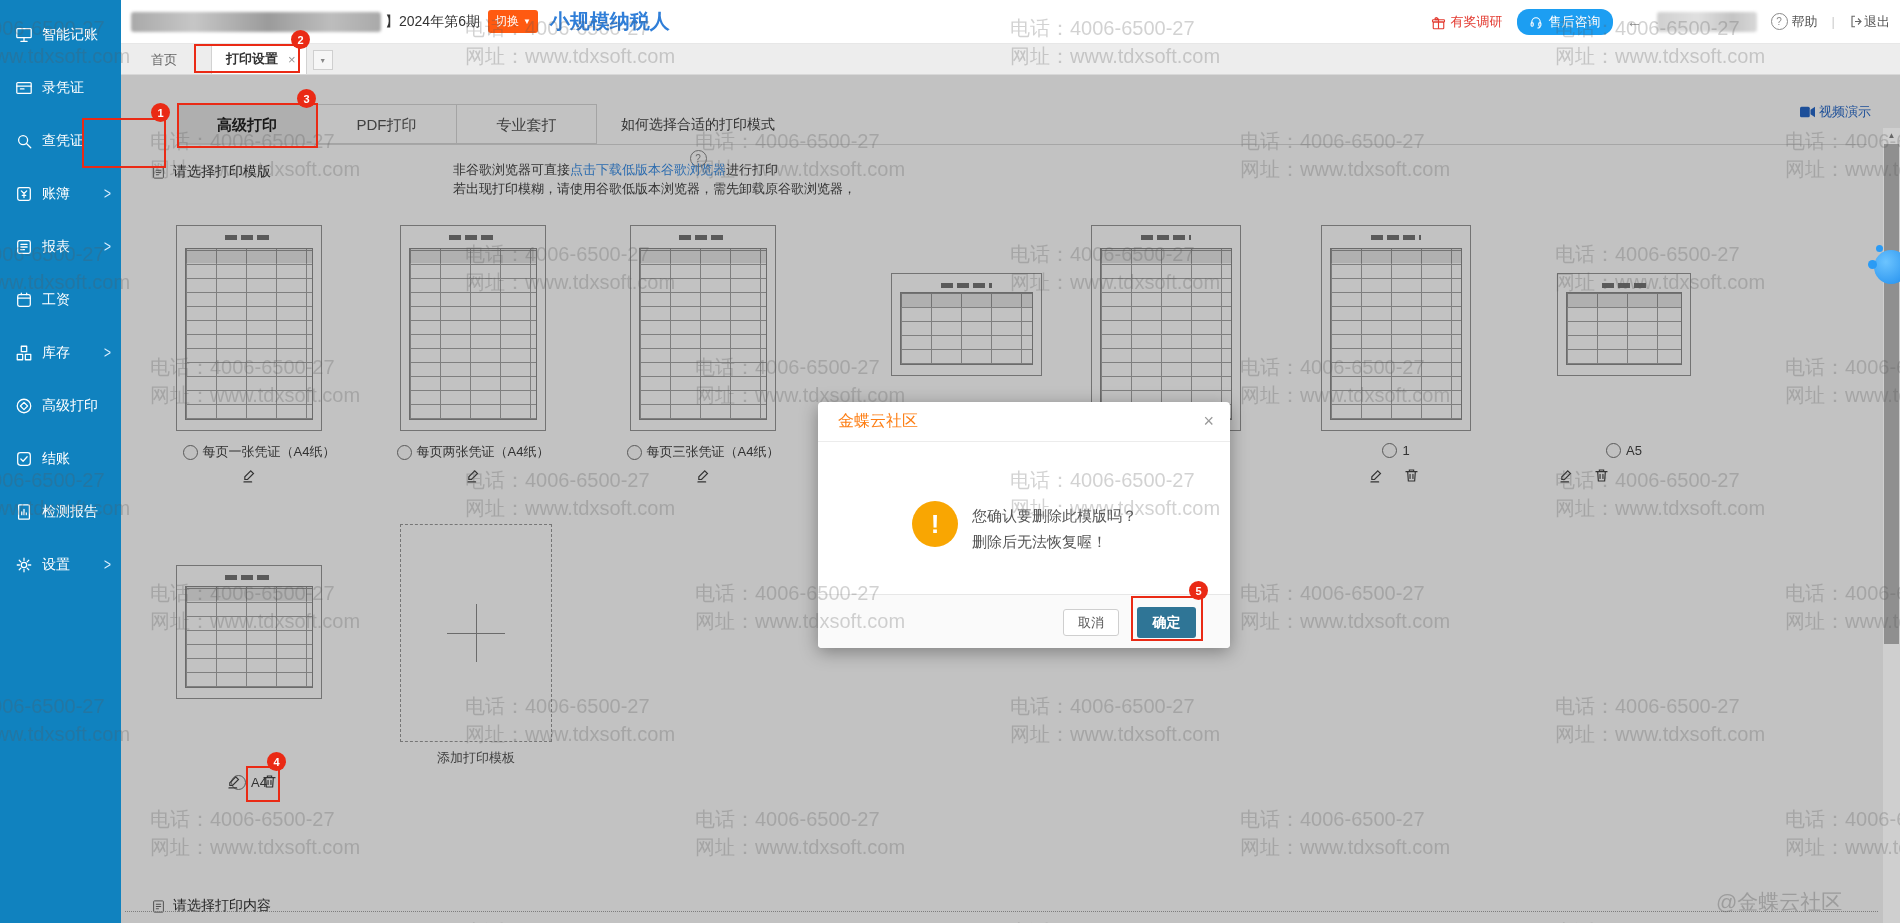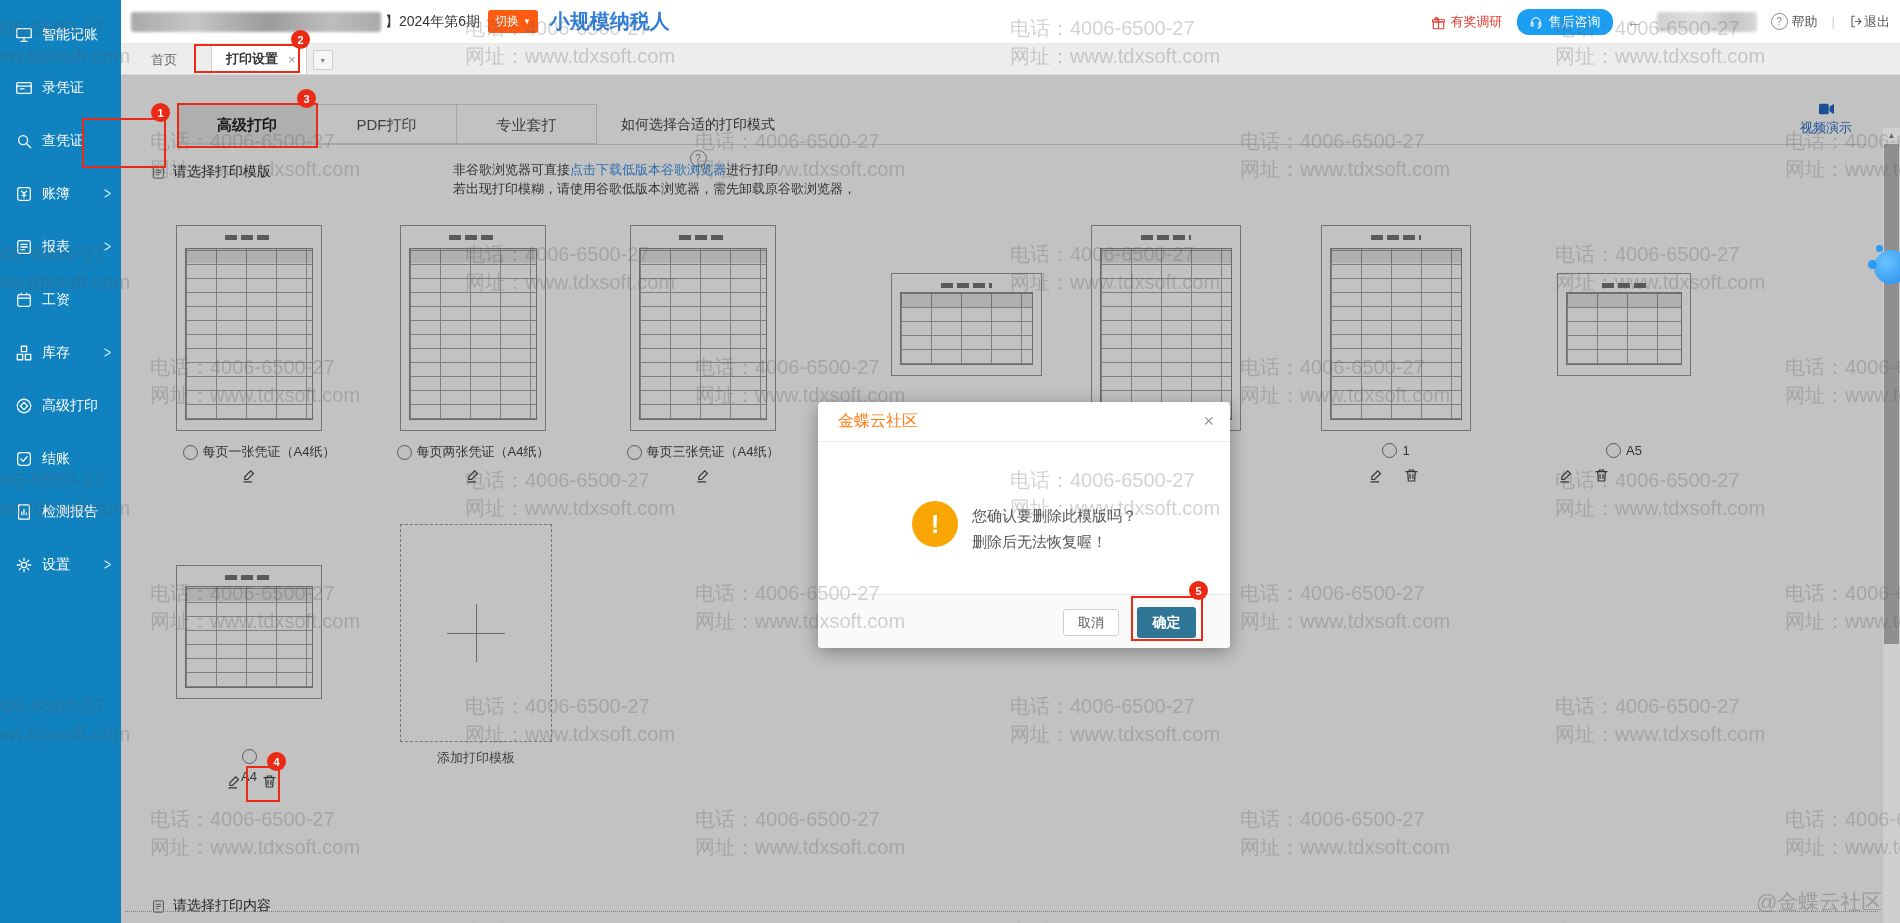--- a/index.html
+++ b/index.html
@@ -68,21 +68,21 @@
   .ic-btn{cursor:pointer;display:inline-flex;}
   .ic-btn svg{width:17px;height:17px;stroke:#444;fill:none;stroke-width:1.4;stroke-linecap:round;}
   .add-box{position:absolute;border:1px dashed #9c9c9c;box-sizing:border-box;cursor:pointer;}
   .add-box .plusH,.add-box .plusV{position:absolute;background:#8d8d8d;}
   .add-box .plusH{width:58px;height:1px;left:50%;top:50%;transform:translate(-50%,0);}
   .add-box .plusV{width:1px;height:58px;left:50%;top:50%;transform:translate(0,-50%);}
   .add-label{position:absolute;width:200px;text-align:center;font-size:13px;color:#555;}
 
   
   .dim{position:absolute;left:0;right:0;top:75px;bottom:0;background:rgba(0,0,0,.24);z-index:30;}
-  .video-demo{position:absolute;left:1679px;top:28px;color:#2769c9;font-size:13px;display:inline-flex;align-items:center;gap:4px;cursor:pointer;flex-direction:column;}
+  .video-demo{position:absolute;left:1679px;top:28px;color:#2769c9;font-size:13px;display:inline-flex;align-items:center;gap:4px;cursor:pointer;}
   .video-demo svg{width:15px;height:12px;fill:#2769c9;}
   .dotline{position:absolute;left:4px;right:22px;top:911px;border-top:1px dotted #7d7d7d;z-index:36;}
   .scrollbar{position:absolute;left:1762px;top:128px;bottom:0;width:17px;background:#cfcfcf;z-index:35;}
   .scroll-up{height:14px;display:flex;align-items:center;justify-content:center;font-size:8px;color:#666;cursor:pointer;}
   .scroll-thumb{position:absolute;left:1px;right:1px;top:16px;height:500px;background:#8f8f8f;cursor:pointer;}
   .mascot{position:absolute;right:-12px;top:246px;width:42px;height:42px;z-index:60;cursor:pointer;}
   .mascot .body{position:absolute;inset:4px;background:radial-gradient(circle at 35% 35%,#6cc4ff,#1d8ced);border-radius:50%;}
   .mascot .dot{position:absolute;width:9px;height:9px;border-radius:50%;background:#2a9bf5;}
 
   
@@ -92,21 +92,21 @@
   .modal-close{margin-left:auto;color:#9a9a9a;font-size:18px;cursor:pointer;}
   .warn-circle{position:absolute;left:94px;top:99px;width:46px;height:46px;border-radius:50%;background:#f9a602;color:#fff;font-size:26px;font-weight:bold;display:flex;align-items:center;justify-content:center;}
   .modal-text{position:absolute;left:154px;top:101px;font-size:15px;color:#555;line-height:26px;}
   .modal-foot{position:absolute;left:0;right:0;bottom:0;height:53px;border-top:1px solid #e7e7e7;background:#fafafa;border-radius:0 0 4px 4px;}
   .btn-cancel{position:absolute;left:245px;top:14px;width:56px;height:27px;background:#fff;border:1px solid #cfcfcf;border-radius:3px;color:#555;font-size:13px;display:flex;align-items:center;justify-content:center;cursor:pointer;box-sizing:border-box;}
   .btn-confirm{position:absolute;left:319px;top:12px;width:59px;height:31px;background:#2f7596;border-radius:3px;color:#fff;font-size:14px;font-weight:bold;display:flex;align-items:center;justify-content:center;cursor:pointer;}
 
   
   #watermark{position:absolute;inset:0;z-index:90;pointer-events:none;overflow:hidden;}
   .wm-tile{position:absolute;font-size:20px;line-height:28px;color:rgba(88,88,88,.27);white-space:nowrap;}
-  .wm-community{position:absolute;left:1716px;top:888px;font-size:21px;color:rgba(100,100,100,.4);margin-left:40px;}
+  .wm-community{position:absolute;left:1716px;top:888px;font-size:21px;color:rgba(100,100,100,.4);}
 
   
   #annotations{position:absolute;inset:0;z-index:100;pointer-events:none;}
   .abox{position:absolute;border:2px solid #ea2a15;box-sizing:border-box;}
   .abadge{position:absolute;width:19px;height:19px;border-radius:50%;background:#ea2a15;color:#fff;font-size:11px;font-weight:bold;display:flex;align-items:center;justify-content:center;}
 </style>
 </head>
 <body>
 
 <div class="app">
@@ -401,21 +401,21 @@
             <svg viewBox="0 0 20 20">
               <path d="M3.5 5.5h13M7.5 5.5V3.5h5v2M5.5 5.5l.8 11h7.4l.8-11M8.3 8.5v5M11.7 8.5v5"></path>
             </svg>
           </span>
       </div>
 
       <div class="voucher" style="left:55px;top:490px;width:146px;height:134px;">
           <div class="v-head"></div>
           <div class="v-grid" style="top:20px;"></div>
         </div>
-      <div class="tpl-label" style="left:28px;top:674px;flex-direction:column;">
+      <div class="tpl-label" style="left:28px;top:700px;">
         <span class="radio"></span>
           <span>A4</span>
       </div>
       <div class="tpl-icons" style="left:105px;top:698px;">
         <span class="ic-btn">
             <svg viewBox="0 0 20 20">
               <path d="M11.5 4.5l3.2 3.2-7 7H4.5v-3.2z"></path>
               <path d="M3.5 17.5h9"></path>
             </svg>
           </span>

